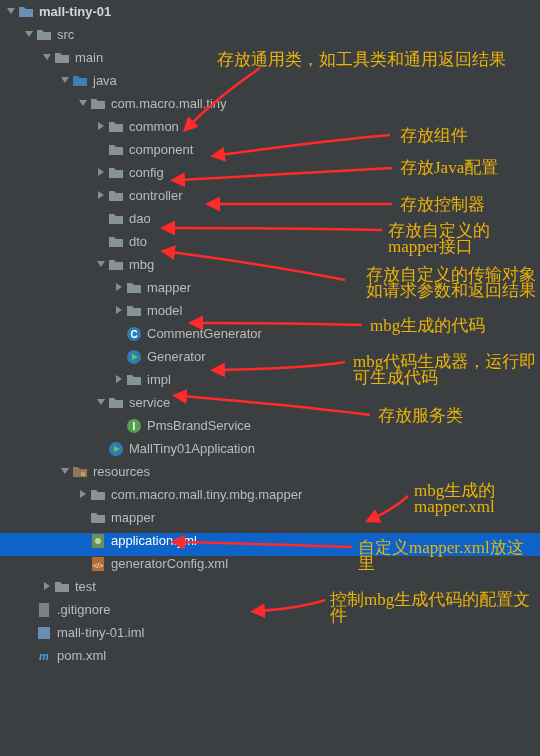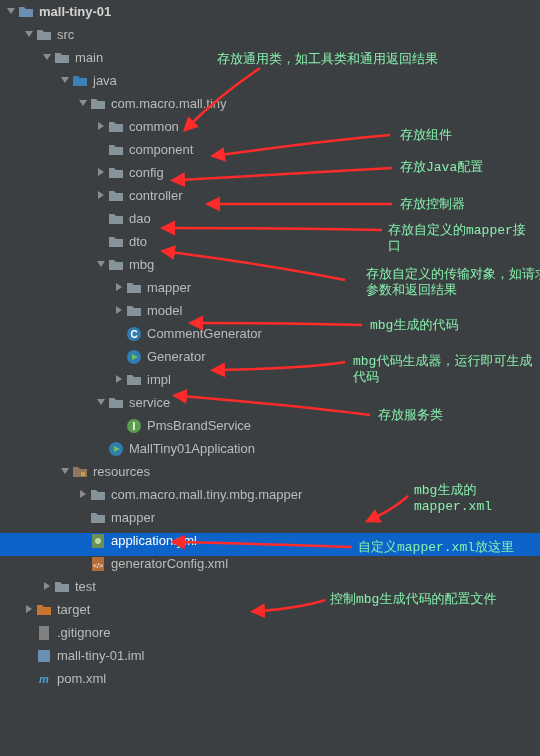--- a/index.html
+++ b/index.html
@@ -32,24 +32,24 @@
   }
   .chevron svg { width: 10px; height: 10px; }
   .chevron .tri { fill: #8a8d8f; }
   .spacer { display: inline-block; flex-shrink: 0; }
   .icon { width: 16px; height: 16px; margin-right: 5px; flex-shrink: 0; display: inline-flex; align-items: center; justify-content: center; }
   .icon svg { width: 16px; height: 16px; }
   .label { }
   .root-label { font-weight: bold; color: #d4d4d4; }
   .ann {
     position: absolute;
-    color: #86efac;
-    font-size: 13px;
+    color: #eab308;
+    font-size: 17px;
     line-height: 16px;
-    font-family: Liberation Mono, monospace;
+    font-family: Liberation Serif, serif;
     pointer-events: none;
   }
   .arrows { position: absolute; top:0; left:0; pointer-events:none; }
 </style>
 </head>
 <body>
 
 <div class="tree">
 
   <div class="row">
@@ -393,34 +393,20 @@
         </svg>
       </span>
     <span class="icon">
         <svg viewBox="0 0 16 16">
           <path fill="#87939a" d="M1 3h5l2 2h7v8H1z"></path>
         </svg>
       </span>
     <span class="label">test</span>
   </div>
 
-  <div class="row">
-    <span class="spacer" style="width:22px"></span>
-    <span class="chevron">
-        <svg viewBox="0 0 10 10">
-          <path class="tri" d="M2 1 L8 5 L2 9 Z"></path>
-        </svg>
-      </span>
-    <span class="icon">
-        <svg viewBox="0 0 16 16">
-          <path fill="#c9752e" d="M1 3h5l2 2h7v8H1z"></path>
-        </svg>
-      </span>
-    <span class="label">target</span>
-  </div>
 
   <div class="row">
     <span class="spacer" style="width:36px"></span>
     <span class="icon">
         <svg viewBox="0 0 16 16">
           <rect x="3" y="1" width="10" height="14" fill="#808080"></rect>
         </svg>
       </span>
     <span class="label">.gitignore</span>
   </div>

